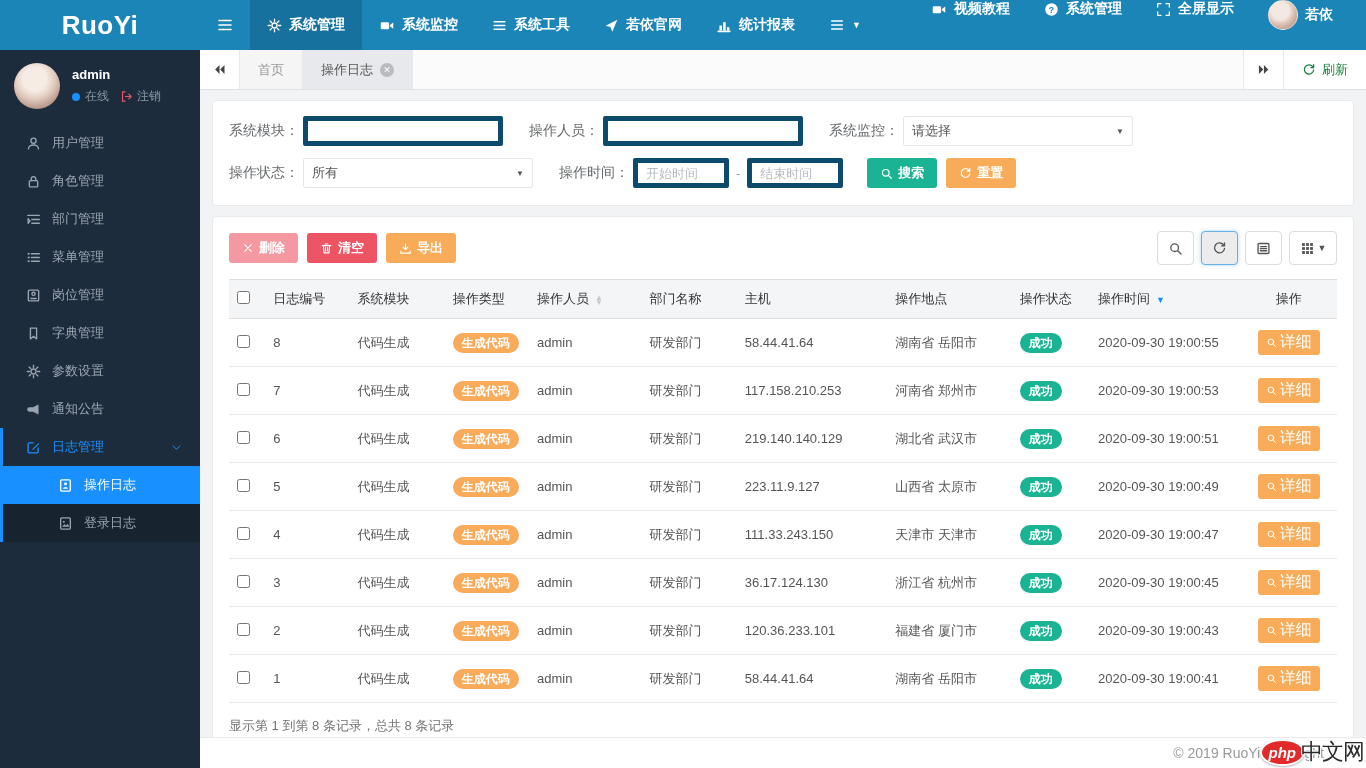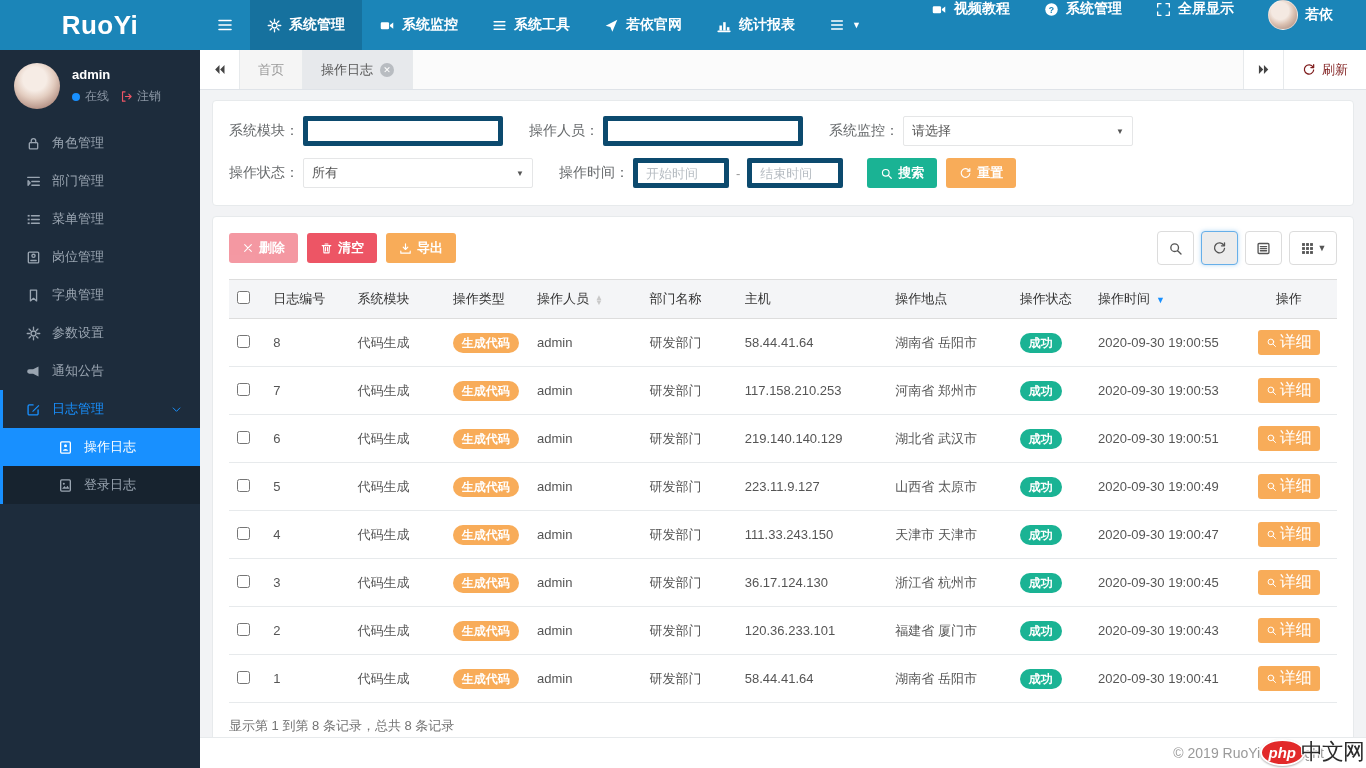--- a/index.html
+++ b/index.html
@@ -37,21 +37,21 @@
 .submenu .menu-item.active{background:#1890ff;color:#fff}
 
 
 .main{position:fixed;left:200px;top:50px;right:0;bottom:0;display:flex;flex-direction:column;background:#f2f3f5}
 .tabbar{height:40px;background:#fbfbfb;border-bottom:1px solid #dfe3e8;display:flex;align-items:stretch;flex:none}
 .tab-nav-btn{width:40px;display:flex;align-items:center;justify-content:center;background:#fff;border-right:1px solid #e7eaec;color:#444;cursor:pointer}
 .tab{display:flex;align-items:center;gap:7px;padding:0 18px;font-size:13px;color:#9a9a9a;background:#f5f5f5;border-right:1px solid #e7eaec;cursor:pointer}
 .tab.active{background:#e7e9ec;color:#555}
 .tab-close{width:14px;height:14px;border-radius:50%;background:#b8bcc1;color:#fff;font-size:9px;line-height:14px;text-align:center;cursor:pointer}
 .tab-spacer{flex:1}
-.refresh-btn{display:flex;align-items:center;gap:6px;padding:0 18px;background:#fff;border-left:1px solid #e7eaec;color:#7f1d1d;cursor:pointer}
+.refresh-btn{display:flex;align-items:center;gap:6px;padding:0 18px;background:#fff;border-left:1px solid #e7eaec;color:#15803d;cursor:pointer}
 .tab-nav-btn.right{border-left:1px solid #e7eaec;border-right:none;background:#fff}
 
 .content{flex:1;overflow:hidden;padding:10px 12px}
 .panel{background:#fff;border:1px solid #e7eaec;border-radius:4px}
 .search-panel{padding:15px 16px 5px;margin-bottom:10px}
 .form-row{display:flex;align-items:center;margin-bottom:12px}
 .field{display:flex;align-items:center;margin-right:26px}
 .field label{font-size:14px;color:#676a6c;margin-right:4px;white-space:nowrap}
 .inp{height:30px;border:5px solid #0c4a6e;border-radius:2px;padding:0 8px;font-size:13px;color:#555;width:200px;outline:none;font-family:inherit}
 .inp::placeholder{color:#b6bcc2}
@@ -189,20 +189,27 @@
           <svg class="ic" width="13" height="13" viewBox="0 0 18 18" style="color:#ed5565" stroke-width="2">
               <path d="M7 2.5H3.5v13H7"></path>
               <path d="M7.5 9H15M12.2 5.8L15.4 9l-3.2 3.2"></path>
             </svg>
           <span>注销</span>
         </span>
       </div>
     </div>
   </div>
   <ul class="menu">
+    <li class="menu-item">
+      <svg class="ic" width="15" height="15" viewBox="0 0 18 18">
+          <circle cx="9" cy="5.6" r="3.1"></circle>
+          <path d="M3 15.5a6 4.7 0 0 1 12 0"></path>
+        </svg>
+      <span>用户管理</span>
+    </li>
     <li class="menu-item">
       <svg class="ic" width="15" height="15" viewBox="0 0 18 18">
           <rect x="4" y="8" width="10" height="7.5" rx="1"></rect>
           <path d="M6.3 8V5.8a2.7 2.7 0 0 1 5.4 0V8"></path>
         </svg>
       <span>角色管理</span>
     </li>
     <li class="menu-item">
       <svg class="ic" width="15" height="15" viewBox="0 0 18 18" stroke-width="2">
           <path d="M2 4h14M7 9h9M7 13.5h9M2.5 8l2.5 2.7L2.5 13.5z"></path>

